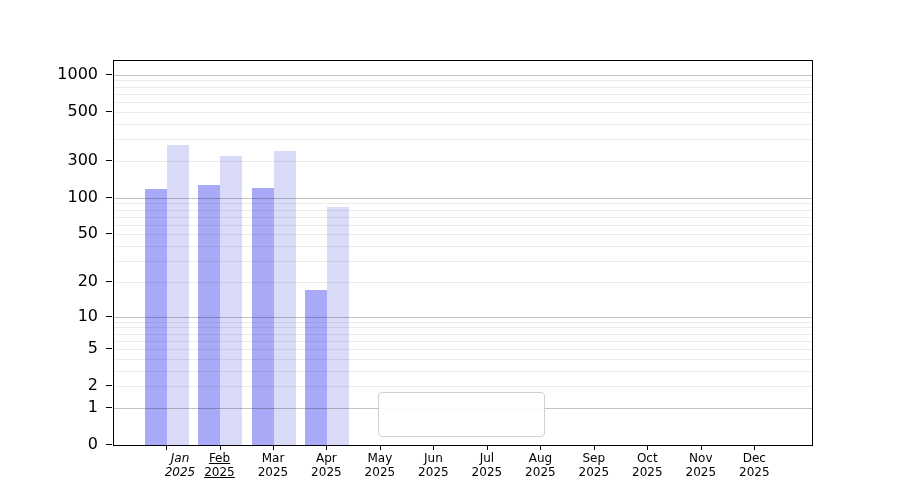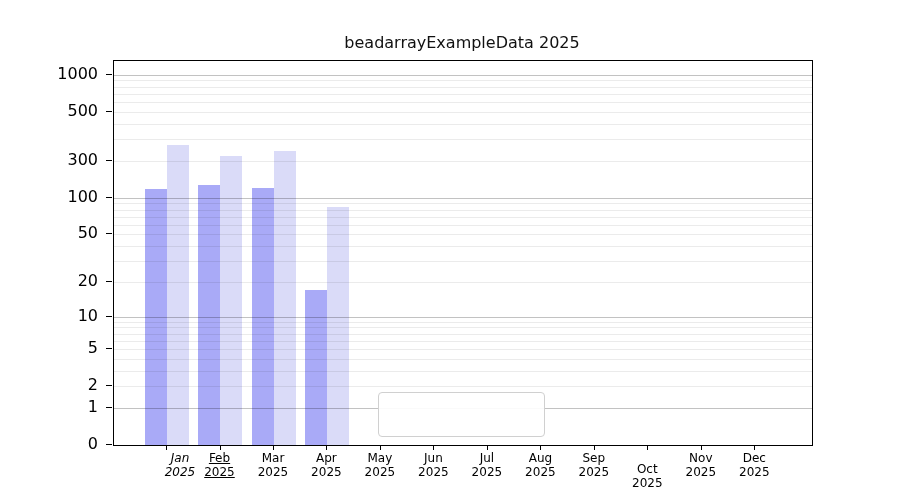--- a/index.html
+++ b/index.html
@@ -22,21 +22,20 @@
     display:flex;flex-direction:column;justify-content:center;gap:4px;
     padding-left:13px;box-sizing:border-box;z-index:5;}
   .legend-row{display:flex;align-items:center;gap:9px;}
   .legend-swatch{width:31px;height:10px;flex:0 0 auto;}
   .legend-label{font-size:12.5px;line-height:14px;white-space:nowrap;}
 </style>
 </head>
 <body>
 
 <div class="figure">
-  <div class="chart-title">beadarrayExampleData 2025</div>
 
   <div class="plot">
     <div class="layer" id="bars-layer">
         <div class="bar" style="left: 31px; width: 22px; height: 256.2px; background: rgb(169, 170, 247);"></div>
         <div class="bar" style="left: 84.48px; width: 22px; height: 260.5px; background: rgb(169, 170, 247);"></div>
         <div class="bar" style="left: 137.96px; width: 22px; height: 257.5px; background: rgb(169, 170, 247);"></div>
         <div class="bar" style="left: 191.44px; width: 22px; height: 154.9px; background: rgb(169, 170, 247);"></div>
         <div class="bar" style="left: 53px; width: 22px; height: 299.9px; background: rgb(218, 219, 248);"></div>
         <div class="bar" style="left: 106.48px; width: 22px; height: 289.3px; background: rgb(218, 219, 248);"></div>
         <div class="bar" style="left: 159.96px; width: 22px; height: 294px; background: rgb(218, 219, 248);"></div>
@@ -144,21 +143,21 @@
         <div class="">2025</div>
       </div>
       <div class="xlabel" style="left: 500.4px; top: 452px;">
         <div class="">Aug</div>
         <div class="">2025</div>
       </div>
       <div class="xlabel" style="left: 553.8px; top: 452px;">
         <div class="">Sep</div>
         <div class="">2025</div>
       </div>
-      <div class="xlabel" style="left: 607.3px; top: 452px; margin-top: 11px;">
+      <div class="xlabel" style="left: 607.3px; top: 452px;">
         <div class="">Oct</div>
         <div class="">2025</div>
       </div>
       <div class="xlabel" style="left: 660.8px; top: 452px;">
         <div class="">Nov</div>
         <div class="">2025</div>
       </div>
       <div class="xlabel" style="left: 714.3px; top: 452px;">
         <div class="">Dec</div>
         <div class="">2025</div>

